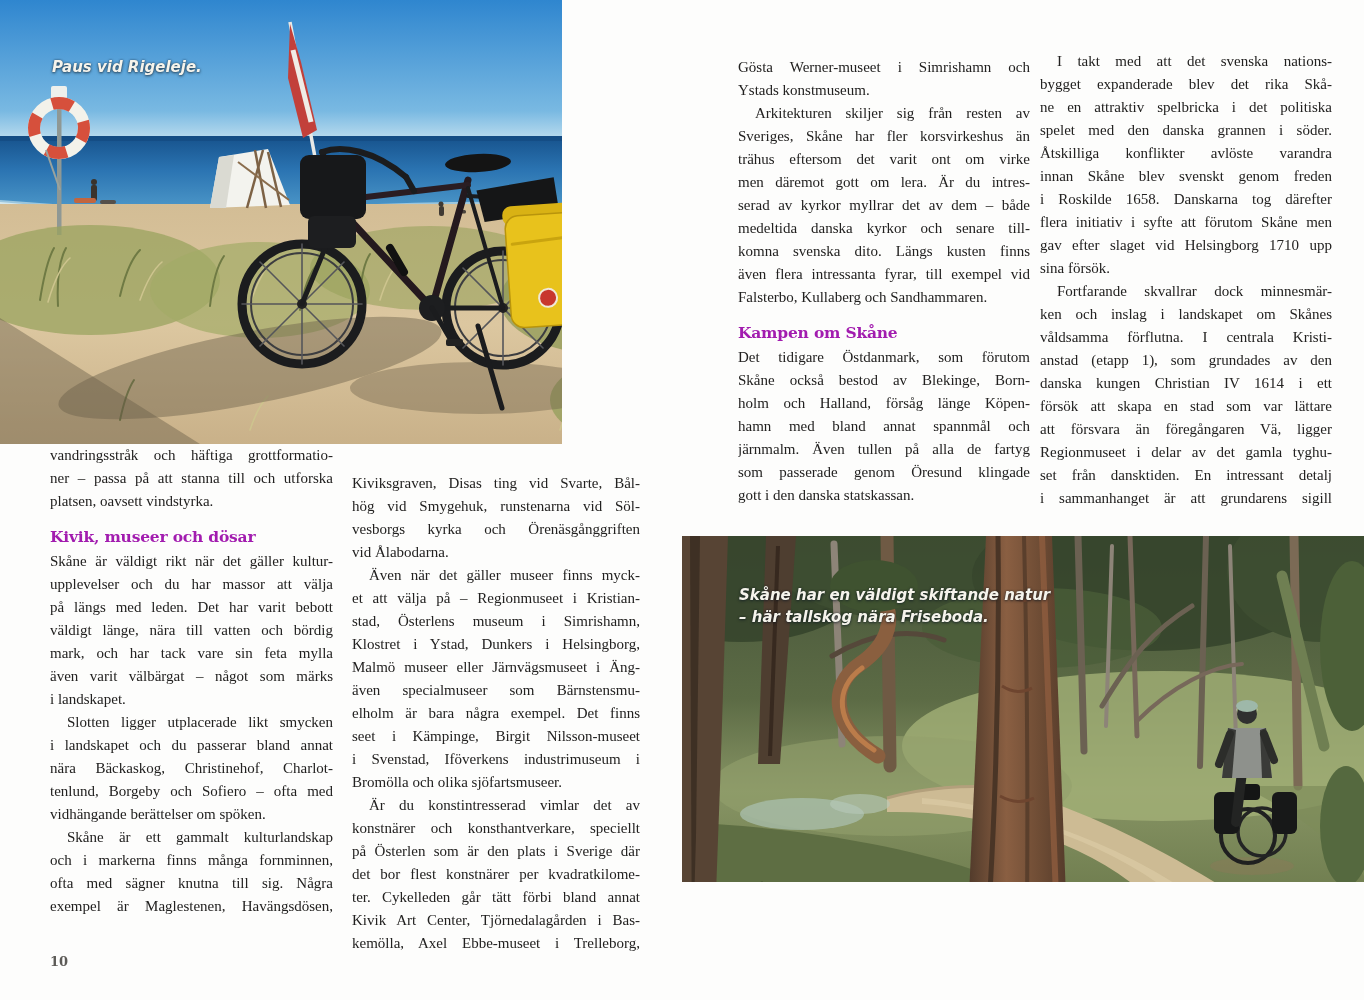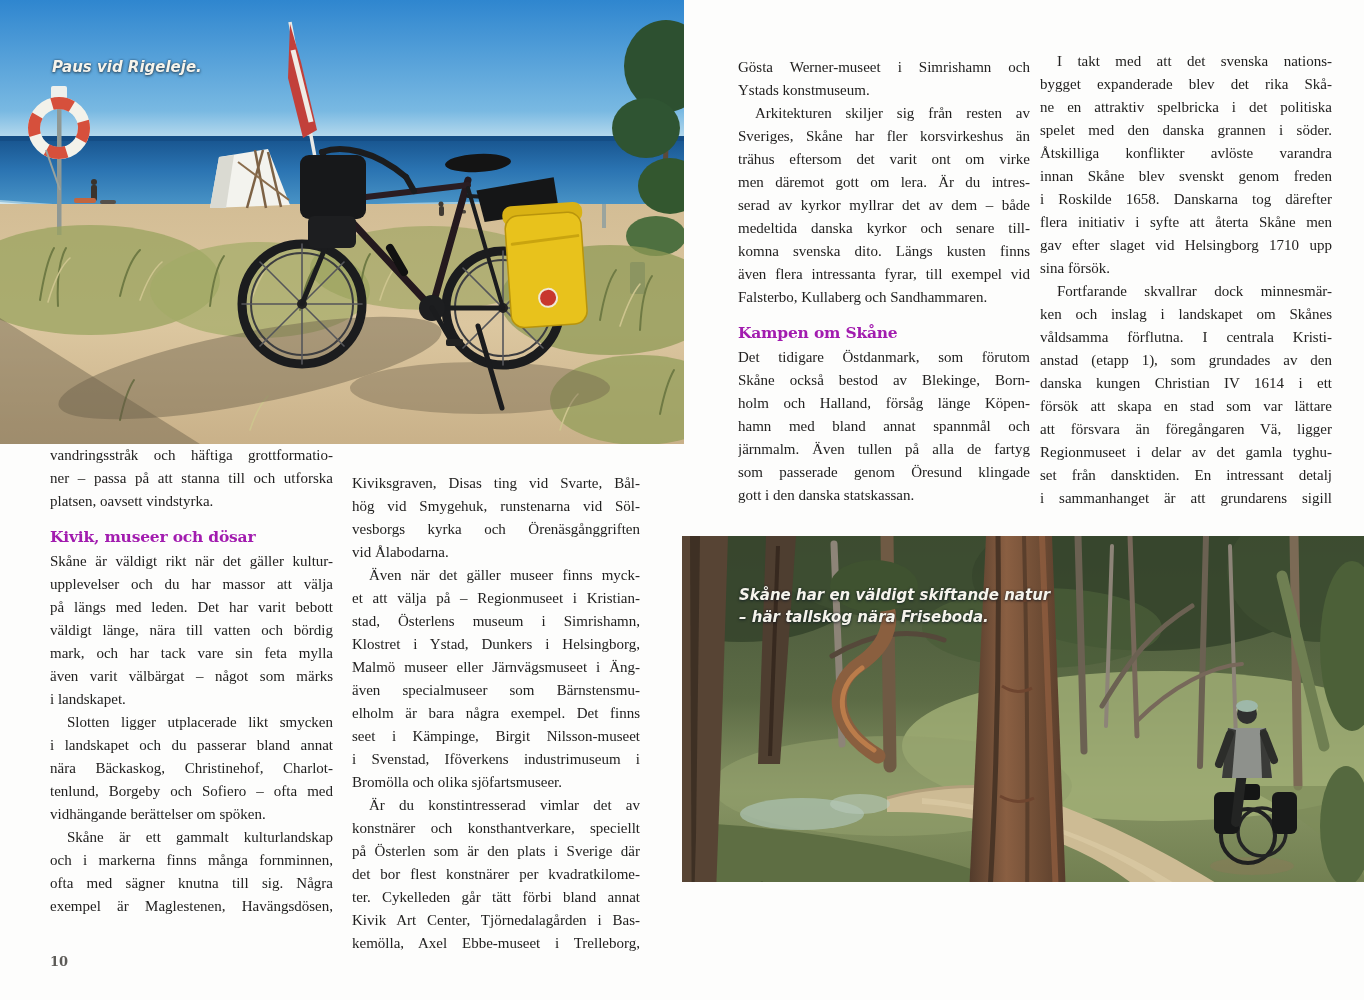--- a/index.html
+++ b/index.html
@@ -20,21 +20,21 @@
   .pagenum.dark{color:#5c5a56;}
   .pagenum.light{color:#be185d;text-shadow:0 1px 2px rgba(30,30,25,.6);font-style:italic;}
 </style>
 </head>
 <body>
 
 <div class="spread">
 
   <div>
 
-    <div class="photo" style="left:0;top:0;width:684px;height:444px;">
+    <div class="photo" style="left:0;top:0;width:562px;height:444px;">
       <svg width="684" height="444" viewBox="0 0 684 444">
         <defs>
           <linearGradient id="skyG" x1="0" y1="0" x2="0" y2="1">
             <stop offset="0" stop-color="#2f86cf"></stop>
               <stop offset="0.75" stop-color="#79b9e2"></stop>
               <stop offset="1" stop-color="#cfe7f2"></stop>
           </linearGradient>
           <linearGradient id="seaG" x1="0" y1="0" x2="0" y2="1">
             <stop offset="0" stop-color="#16528c"></stop>
               <stop offset="0.45" stop-color="#2b74b2"></stop>
@@ -260,21 +260,21 @@
         <div class="ln end">gott i den danska statskassan.</div>
       </div>
     <div class="col" style="left:1040px;top:50px;width:292px;">
         <div class="ln ind">I takt med att det svenska nations-</div>
         <div class="ln">bygget expanderade blev det rika Skå-</div>
         <div class="ln">ne en attraktiv spelbricka i det politiska</div>
         <div class="ln">spelet med den danska grannen i söder.</div>
         <div class="ln">Åtskilliga konflikter avlöste varandra</div>
         <div class="ln">innan Skåne blev svenskt genom freden</div>
         <div class="ln">i Roskilde 1658. Danskarna tog därefter</div>
-        <div class="ln">flera initiativ i syfte att återta Skåne men</div>
+        <div class="ln">flera initiativ i syfte att förutom Skåne men</div>
         <div class="ln">gav efter slaget vid Helsingborg 1710 upp</div>
         <div class="ln end">sina försök.</div>
         <div class="ln ind">Fortfarande skvallrar dock minnesmär-</div>
         <div class="ln">ken och inslag i landskapet om Skånes</div>
         <div class="ln">våldsamma förflutna. I centrala Kristi-</div>
         <div class="ln">anstad (etapp 1), som grundades av den</div>
         <div class="ln">danska kungen Christian IV 1614 i ett</div>
         <div class="ln">försök att skapa en stad som var lättare</div>
         <div class="ln">att försvara än föregångaren Vä, ligger</div>
         <div class="ln">Regionmuseet i delar av det gamla tyghu-</div>

